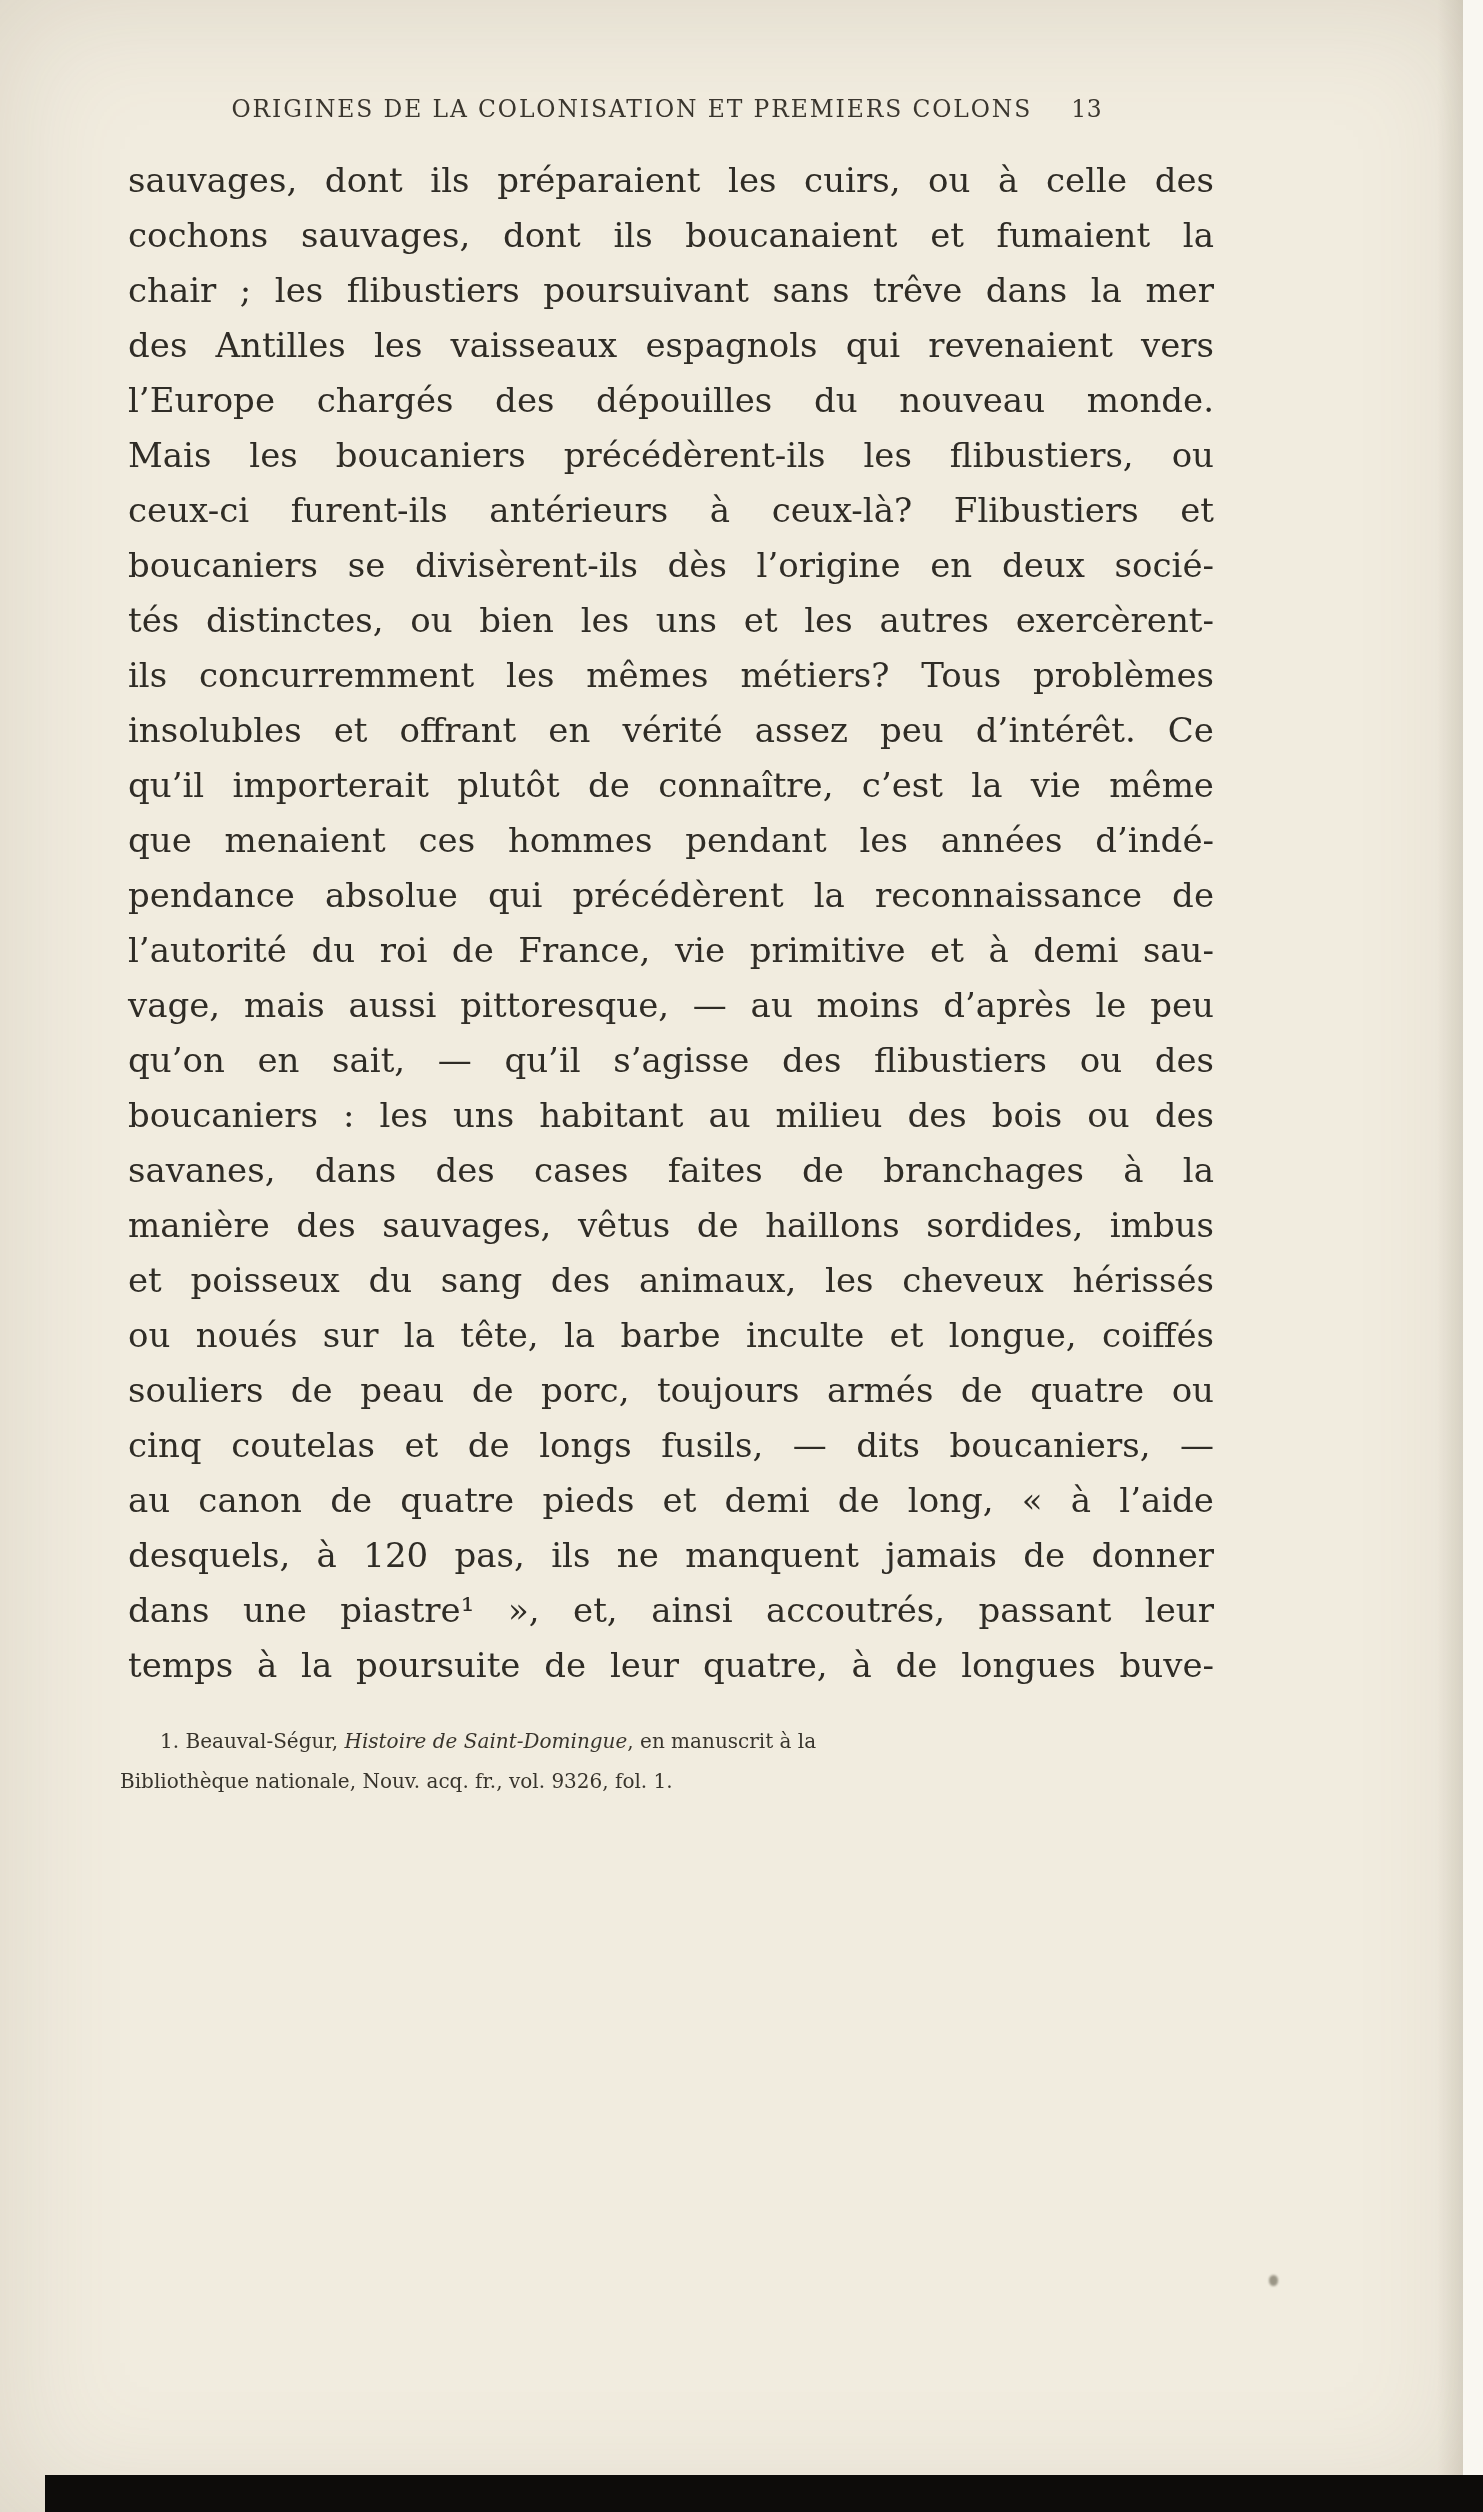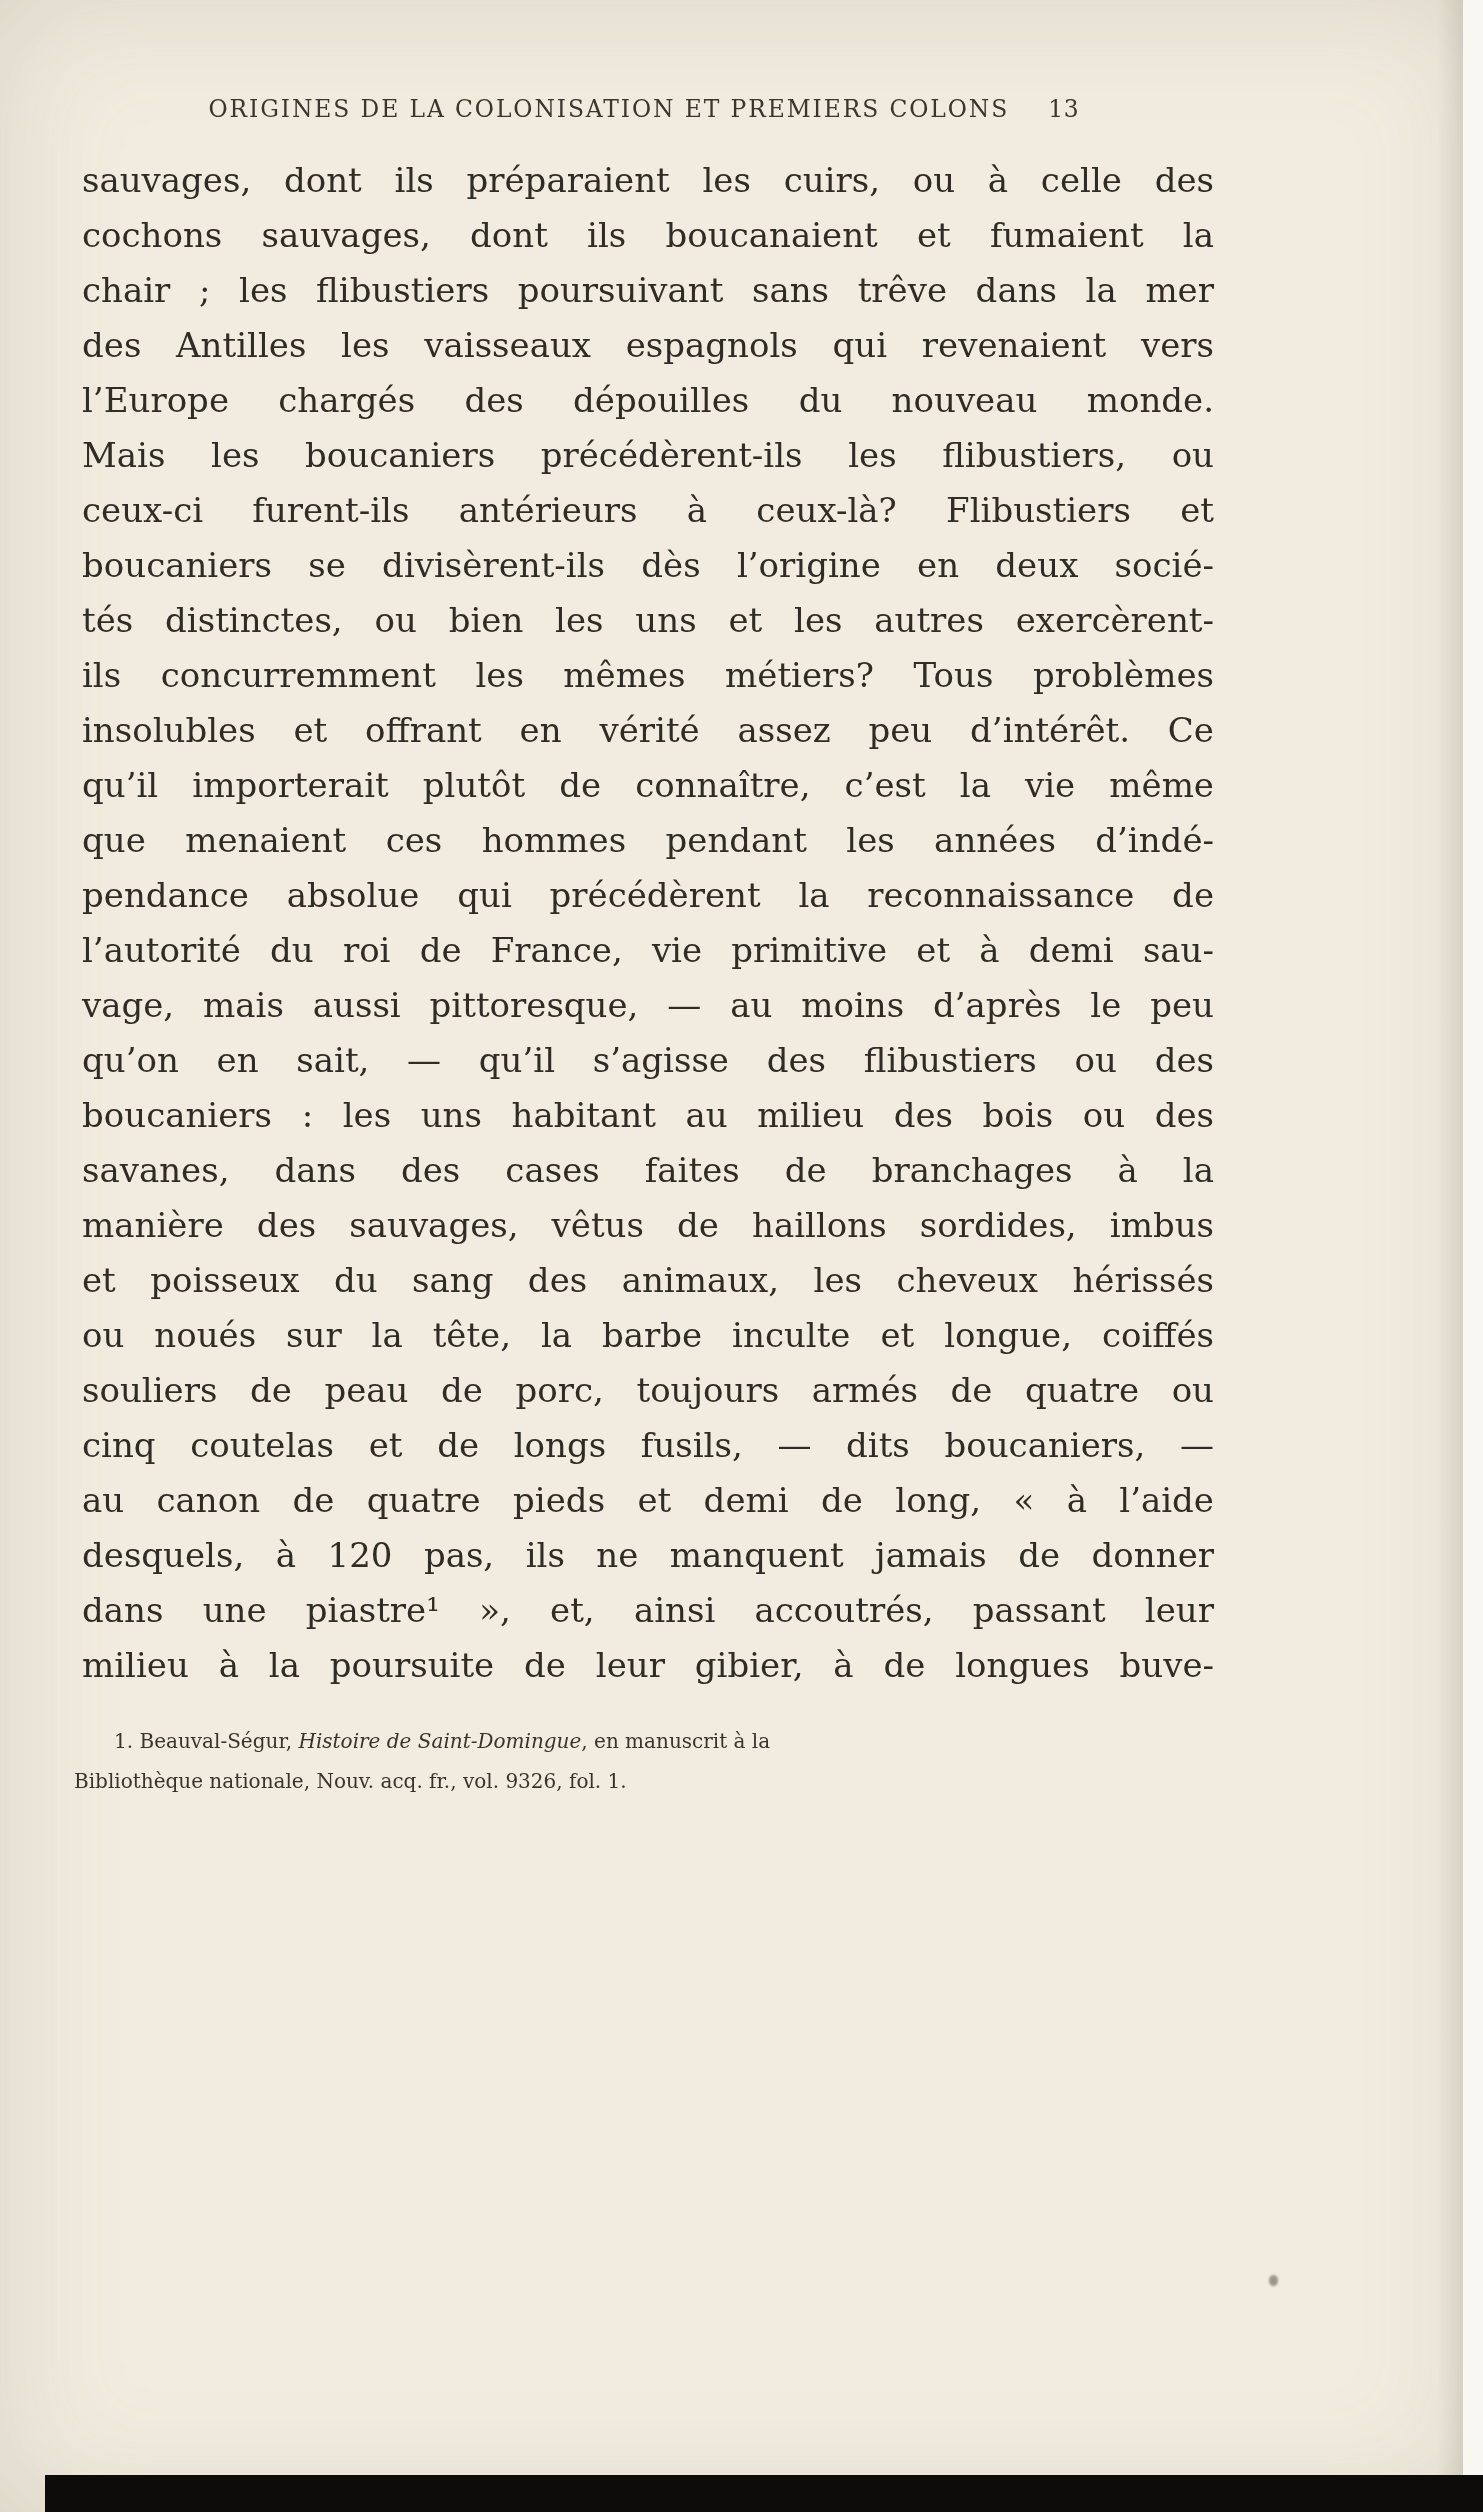--- a/index.html
+++ b/index.html
@@ -11,20 +11,21 @@
 
   .scan {
     position: relative;
     width: 1483px;
     height: 2512px;
     background: var(--paper, #f1ecdf);
     overflow: hidden;
     font-family: "DejaVu Serif", "Liberation Serif", serif;
     color: var(--ink, #2f2c26);
     box-shadow: inset 0 0 125px rgba(120, 108, 82, 0.18);
+    padding-left: 46px;
   }
 
   
   .running-head {
     margin: 95px 269px 0 74px;
     display: flex;
     justify-content: center;
     align-items: baseline;
     gap: 39px;
     font-size: 23.4px;
@@ -124,21 +125,21 @@
       <div class="line">boucaniers : les uns habitant au milieu des bois ou des</div>
       <div class="line">savanes, dans des cases faites de branchages à la</div>
       <div class="line">manière des sauvages, vêtus de haillons sordides, imbus</div>
       <div class="line">et poisseux du sang des animaux, les cheveux hérissés</div>
       <div class="line">ou noués sur la tête, la barbe inculte et longue, coiffés</div>
       <div class="line">souliers de peau de porc, toujours armés de quatre ou</div>
       <div class="line">cinq coutelas et de longs fusils, — dits boucaniers, —</div>
       <div class="line">au canon de quatre pieds et demi de long, « à l’aide</div>
       <div class="line">desquels, à 120 pas, ils ne manquent jamais de donner</div>
       <div class="line">dans une piastre¹ », et, ainsi accoutrés, passant leur</div>
-      <div class="line">milieu à la poursuite de leur gibier, à de longues buve-</div>
+      <div class="line">temps à la poursuite de leur quatre, à de longues buve-</div>
     </div>
 
   <div class="footnote">
     <div class="fn-line fn-first"><span>1. Beauval-Ségur, </span><span class="italic">Histoire de Saint-Domingue</span><span>, en manuscrit à la</span></div>
     <div class="fn-line">Bibliothèque nationale, Nouv. acq. fr., vol. 9326, fol. 1.</div>
   </div>
 
   <div class="right-shade"></div>
   <div class="right-strip"></div>
   <div class="bottom-bar"></div>

